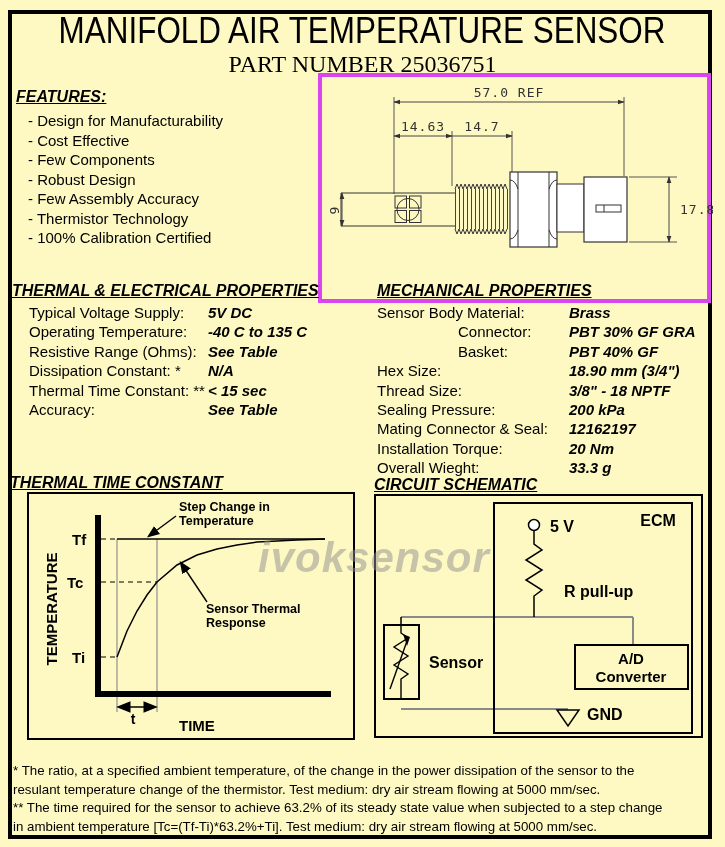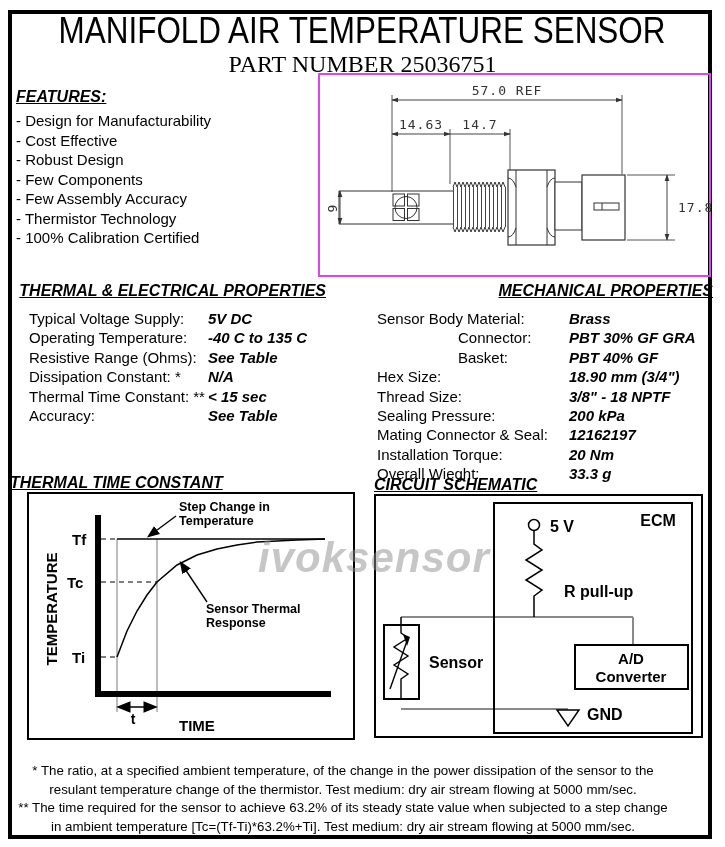--- a/index.html
+++ b/index.html
@@ -1,72 +1,72 @@
 <!DOCTYPE html>
 <html><head>
 <meta charset="utf-8">
 <style>
   html,body{margin:0;padding:0;background:#e8e8e8;}
-  .page{position:relative;width:725px;height:847px;background:#ffffff;overflow:hidden;
+  .page{position:relative;width:725px;height:847px;background:#fef9c3;overflow:hidden;
         font-family:"Liberation Sans",sans-serif;color:#000;}
   .frame{position:absolute;left:8px;top:10px;width:704px;height:829px;
          border:4px solid #000;box-sizing:border-box;}
   .title{position:absolute;top:11px;left:0;width:100%;text-align:center;
          font-size:37px;line-height:40px;white-space:nowrap;}
   .title span{display:inline-block;transform:scaleX(.85);transform-origin:center;}
   .partnum{position:absolute;top:51px;left:0;width:100%;text-align:center;
            font-family:"Liberation Serif",serif;font-size:24px;}
   .features{position:absolute;left:16px;top:88px;width:295px;font-size:15px;}
   .features .hd{font-weight:bold;font-style:italic;text-decoration:underline;
                 font-size:16px;margin-bottom:5px;}
-  .features .it{line-height:19.5px;}
+  .features .it{line-height:19.5px;margin-left:12px;}
   .props{position:absolute;top:282px;font-size:15px;}
   .props .hd{font-weight:bold;font-style:italic;text-decoration:underline;
-             text-align:right;font-size:16px;margin-bottom:9px;white-space:nowrap;}
+             text-align:left;font-size:16px;margin-bottom:3px;white-space:nowrap;}
   .prow{display:flex;line-height:19.4px;white-space:nowrap;}
   .props.thermal{left:12px;width:314px;}
   .props.thermal .lb{flex:0 0 196px;padding-left:17px;box-sizing:border-box;}
   .props.mech{left:377px;width:336px;}
   .props.mech .lb{flex:0 0 192px;box-sizing:border-box;}
   .prow .lb.indent{padding-left:81px;}
   .prow .vl{font-weight:bold;font-style:italic;}
   .boxtitle{position:absolute;font-weight:bold;font-style:italic;
             text-decoration:underline;font-size:16px;text-align:left;white-space:nowrap;}
-  .drawbox{position:absolute;left:318px;top:73px;width:393px;height:204px;
-           border:2px solid #d946ef;box-sizing:border-box;}
+  .drawbox{position:absolute;left:318px;top:73px;width:393px;height:230px;
+           border:4px solid #d946ef;box-sizing:border-box;}
   .chartbox{position:absolute;left:27px;top:492px;width:328px;height:248px;
             border:2px solid #000;box-sizing:border-box;}
   .circbox{position:absolute;left:374px;top:494px;width:329px;height:244px;
            border:2px solid #000;box-sizing:border-box;}
   svg{display:block;}
   svg text{font-family:"Liberation Sans",sans-serif;}
   .dimtext{font-family:"DejaVu Sans Mono",monospace;font-size:13px;fill:#333;letter-spacing:1px;}
   .watermark{position:absolute;left:258px;top:534px;z-index:5;pointer-events:none;
              font-size:42px;font-weight:bold;font-style:italic;letter-spacing:1px;
              color:#8f8f8f;opacity:.5;}
   .footnotes{position:absolute;left:13px;top:762px;width:660px;font-size:13.3px;}
-  .fl{line-height:18.6px;white-space:nowrap;text-align:center;}
+  .fl{line-height:18.6px;white-space:nowrap;}
 </style>
 </head>
 <body>
 
 <div class="page">
   <div class="frame"></div>
 
   <div class="title">
     <span>MANIFOLD AIR TEMPERATURE SENSOR</span>
   </div>
   <div class="partnum">PART NUMBER 25036751</div>
 
   <div class="features">
     <div class="hd">FEATURES:</div>
     <div class="it">- Design for Manufacturability</div>
     <div class="it">- Cost Effective</div>
+    <div class="it">- Few Components</div>
     <div class="it">- Robust Design</div>
-    <div class="it">- Few Components</div>
     <div class="it">- Few Assembly Accuracy</div>
     <div class="it">- Thermistor Technology</div>
     <div class="it">- 100% Calibration Certified</div>
   </div>
 
   <div class="drawbox">
     <svg width="391" height="202" viewBox="0 0 391 202">
       <defs>
         <marker id="arr" viewBox="0 0 10 10" refX="9" refY="5" markerWidth="7" markerHeight="7" orient="auto-start-reverse">
           <path d="M0,1.5 L10,5 L0,8.5 z" fill="#333"></path>

